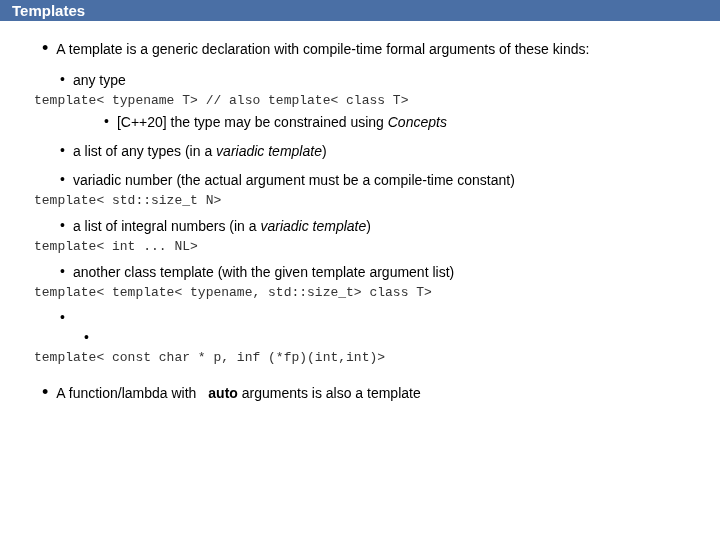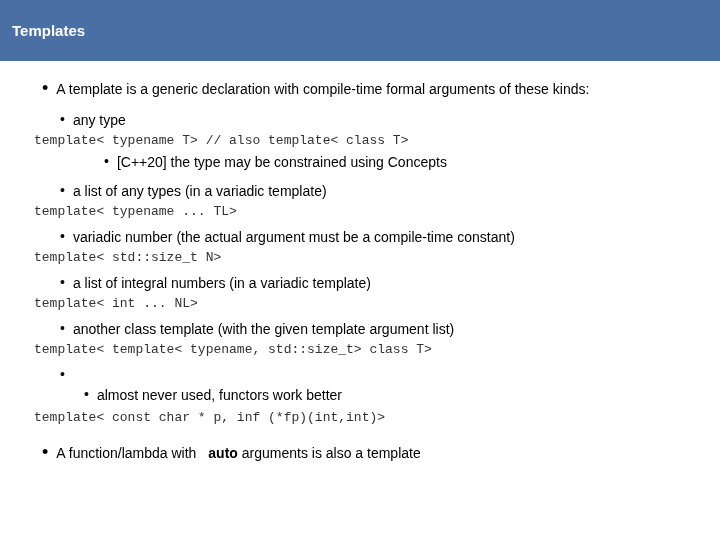--- a/index.html
+++ b/index.html
@@ -9,21 +9,21 @@
       height: 540px;
       font-family: Arial, sans-serif;
       font-size: 14px;
       background: #ffffff;
       overflow: hidden;
     }
 
     .header {
       background: #4a6fa5;
       color: #ffffff;
-      padding: 22px 12px;
+      padding: 2px 12px;
       font-size: 15px;
       font-weight: bold;
     }
 
     .content {
       padding: 18px 24px;
     }
 
     .bullet-level1 {
       margin-left: 18px;
@@ -58,21 +58,21 @@
       margin-left: 10px;
     }
 
     .template-keyword {
       font-family: 'Courier New', monospace;
       font-size: 13px;
       color: #333;
       white-space: nowrap;
     }
 
-    .italic { }
+    .italic { font-style: italic; }
     .bold { font-weight: bold; margin-left: 8px; }
 
     .sub-indent {
       margin-left: 80px;
       margin-bottom: 4px;
     }
 
     .block {
       margin-bottom: 8px;
     }
@@ -122,23 +122,20 @@
         <span class="inline-text">[C++20] the type may be constrained using <span class="italic">Concepts</span></span>
       </span>
     </div>
   </div>
 
   <div class="block">
     <div class="bullet-level2 block-group">
       <span class="dot">•</span>
       <span class="inline-text">a list of any types (in a <span class="italic">variadic template</span>)</span>
     </div>
-    <div class="template-line">
-      <span class="template-keyword">template&lt; typename ... TL&gt;</span>
-    </div>
   </div>
 
   <div class="block">
     <div class="bullet-level2 block-group">
       <span class="dot">•</span>
       <span class="inline-text">variadic number (the actual argument must be a compile-time constant)</span>
     </div>
     <div class="template-line">
       <span class="template-keyword">template&lt; std::size_t N&gt;</span>
     </div>
@@ -164,21 +161,20 @@
     </div>
   </div>
 
   <div class="block">
     <div class="bullet-level2 block-group">
       <span class="dot">•</span>
     </div>
     <div style="margin-left:60px; margin-bottom:3px;">
       <span class="bullet-level2" style="margin-left:0;">
         <span class="dot">•</span>
-        <span class="inline-text">almost never used, functors work better</span>
       </span>
     </div>
     <div class="template-line">
       <span class="template-keyword">template&lt; const char * p, inf (*fp)(int,int)&gt;</span>
     </div>
   </div>
 
   <div class="bottom-note">
     <span class="bullet-level1" style="margin-left:0;">
       <span class="dot">•</span>

